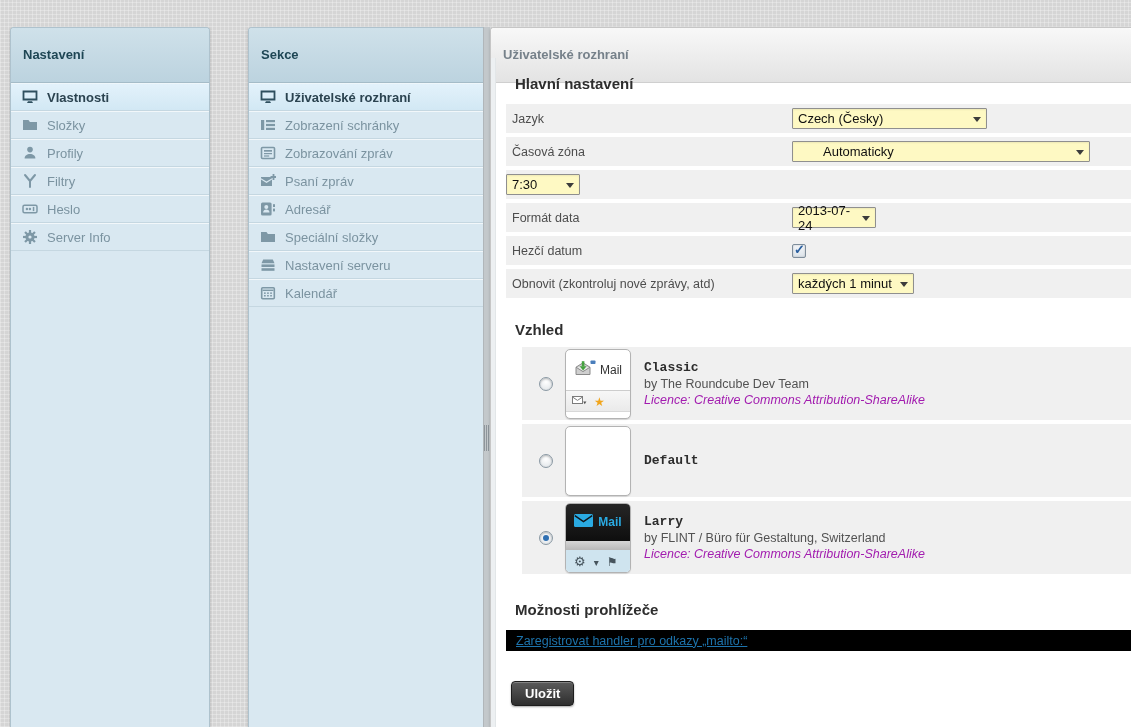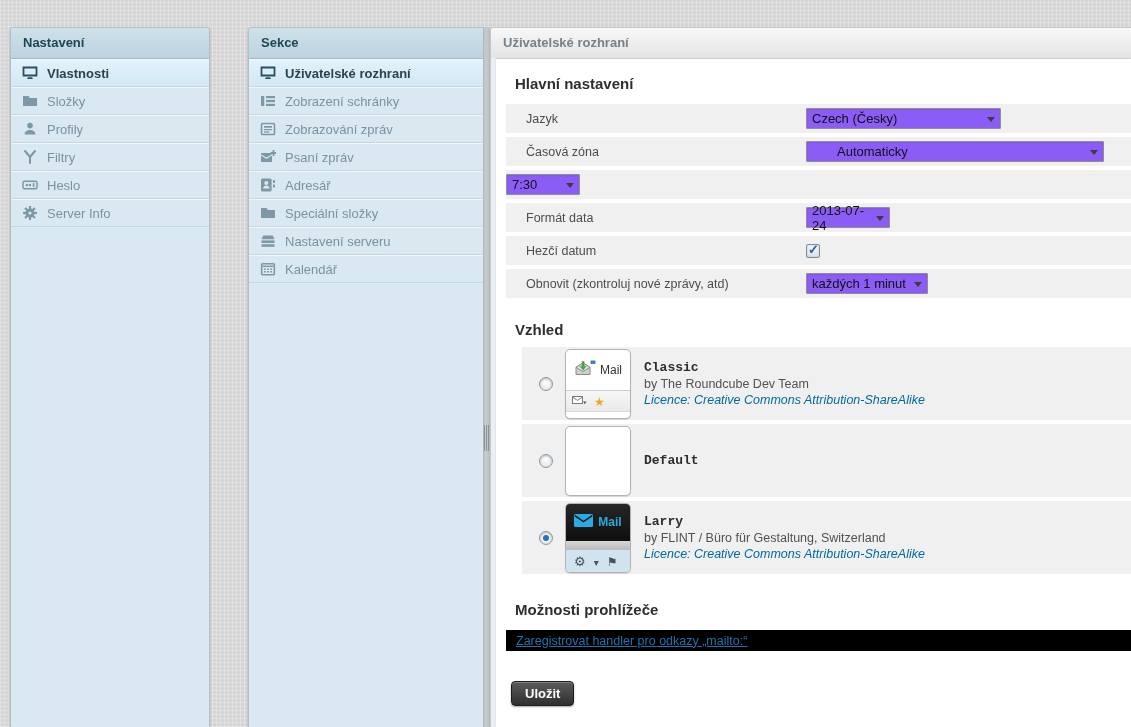--- a/index.html
+++ b/index.html
@@ -8,42 +8,42 @@
     background-image:
       repeating-linear-gradient(0deg, rgba(255,255,255,.28) 0 1px, rgba(0,0,0,0) 1px 4px),
       repeating-linear-gradient(90deg, rgba(255,255,255,.28) 0 1px, rgba(0,0,0,0) 1px 4px);
   }
   .panel{position:absolute;top:27px;bottom:0;background:#d9e8f1;border:1px solid #aec2cd;border-bottom:none;
     border-radius:4px 4px 0 0;box-shadow:0 1px 3px rgba(0,0,0,.18);box-sizing:border-box;}
   .col1{left:10px;width:200px;}
   .col2{left:240px;width:244px;margin-left:8px;}
   .main{left:490px;right:0;background:#ffffff;border-color:#c6c6c6;border-right:none;border-radius:4px 0 0 0;}
 
-  .panel-header{height:30px;line-height:30px;padding:0 12px;font-size:13px;font-weight:bold;
+  .panel-header{height:30px;line-height:30px;padding:12px 12px;font-size:13px;font-weight:bold;
     border-radius:3px 3px 0 0;}
   .panel-header.blue{background:linear-gradient(#cfe1ea,#bcd3df);color:#1e4654;border-bottom:1px solid #a5bcc8;}
   .panel-header.gray{background:linear-gradient(#f8f8f8,#e3e3e3);color:#76818a;border-bottom:1px solid #cfcfcf;}
 
   ul.nav{list-style:none;margin:0;padding:0;}
   .item{height:26px;display:flex;align-items:center;padding-left:10px;cursor:pointer;
     color:#7b93a0;font-size:13px;border-top:1px solid rgba(255,255,255,.65);border-bottom:1px solid #c5d7e1;}
   .item .icon{width:17px;height:16px;margin-right:9px;color:#7e98a6;display:flex;align-items:center;justify-content:center;flex:none;}
   .item .icon svg{width:16px;height:16px;display:block;}
   .item.selected{background:linear-gradient(#e3f2fb,#d2e8f4);color:#2b4350;font-weight:bold;}
   .item.selected .icon{color:#2e4f5e;}
 
   .content{position:absolute;top:30px;left:0;right:0;bottom:0;overflow:hidden;}
   .content::before{content:"";position:absolute;left:0;top:0;bottom:0;width:4px;background:#edf0f2;border-right:1px solid #e2e6e8;}
   h2.sec{margin:0 0 12px 24px;padding-top:17px;font-size:15px;color:#2e2e2e;}
   h2.sec.vzhled{padding-top:19px;margin-bottom:9px;}
   h2.sec.browser{padding-top:23px;}
 
   .frow{margin:0 0 4px 15px;height:29px;background:#f0f0f0;display:flex;align-items:center;}
-  .flabel{flex:0 0 280px;padding-left:20px;font-size:12.5px;color:#4d4d4d;}
-  .select{box-sizing:border-box;height:21px;background:#8b5cf6;border:1px solid #8f8f8f;border-radius:1px;
+  .flabel{flex:0 0 280px;padding-left:6px;font-size:12.5px;color:#4d4d4d;}
+  .select{box-sizing:border-box;height:21px;background:#fef9c3;border:1px solid #8f8f8f;border-radius:1px;
     display:inline-flex;align-items:center;padding:0 20px 0 5px;font-size:13px;color:#101010;position:relative;cursor:pointer;
     box-shadow:inset 0 1px 2px rgba(0,0,0,.07);}
   .select .arrow{position:absolute;right:5px;top:8px;width:0;height:0;border:4px solid transparent;border-top:5px solid #3c3c3c;}
   .w195{width:195px;}.w298{width:298px;padding-left:30px;}.w74{width:74px;}.w84{width:84px;}.w122{width:122px;}
   .checkbox{box-sizing:border-box;width:14px;height:14px;border:1px solid #7e8d9b;border-radius:2px;
     background:linear-gradient(#f3f6f9,#dde4ea);position:relative;cursor:pointer;box-shadow:inset 0 0 2px rgba(0,0,0,.22);}
   .checkbox.checked::after{content:"✓";position:absolute;left:1px;top:-3px;font-size:13px;font-weight:bold;color:#2a5f9f;}
 
   .trow{margin:0 0 4px 31px;height:73px;background:#f0f0f0;display:flex;align-items:center;}
   .radio{box-sizing:border-box;flex:none;width:14px;height:14px;margin:0 12px 0 17px;border-radius:50%;
@@ -59,21 +59,21 @@
     font-size:12px;font-weight:bold;color:#2aaae2;}
   .l-mid{height:9px;background:linear-gradient(#d6d6d6,#b9b9b9);}
   .l-bottom{height:22px;background:#cfe4ef;display:flex;align-items:center;gap:8px;padding-left:8px;}
   .star-icon::before{content:"★";color:#f1a51c;font-size:12px;}
   .gear-glyph-icon::before{content:"⚙";color:#46545d;font-size:13px;line-height:1;}
   .caret-down-icon::before{content:"▾";color:#46545d;font-size:10px;line-height:1;}
   .flag-icon::before{content:"⚑";color:#46545d;font-size:12px;line-height:1;}
   .tinfo{font-size:12.5px;}
   .tname{font-weight:bold;color:#2d2d2d;font-size:13px;font-family:Liberation Mono, monospace;}
   .tauthor{color:#525252;margin-top:2px;}
-  .tlic{color:#0369a1;font-style:italic;margin-top:2px;}
+  .tlic{color:#a21caf;font-style:italic;margin-top:2px;}
 
   .linkrow{margin:0 0 0 15px;height:21px;background:#000000;display:flex;align-items:center;padding-left:10px;}
   .linkrow a{font-size:12.5px;color:#1d74ad;text-decoration:underline;cursor:pointer;}
 
   .save{margin:30px 0 0 20px;background:linear-gradient(#5b5b5b,#2e2e2e);color:#fff;border:1px solid #1d1d1d;
     border-radius:4px;padding:4px 13px;font-size:13px;font-weight:bold;font-family:"Liberation Sans",sans-serif;cursor:pointer;
     box-shadow:inset 0 1px 0 rgba(255,255,255,.25), 0 1px 2px rgba(0,0,0,.35);}
 
   .splitter{position:absolute;left:483px;top:27px;bottom:0;width:6px;background:#c3c8cb;border-left:1px solid #b0b6ba;
     border-right:1px solid #d7dadc;cursor:col-resize;}

